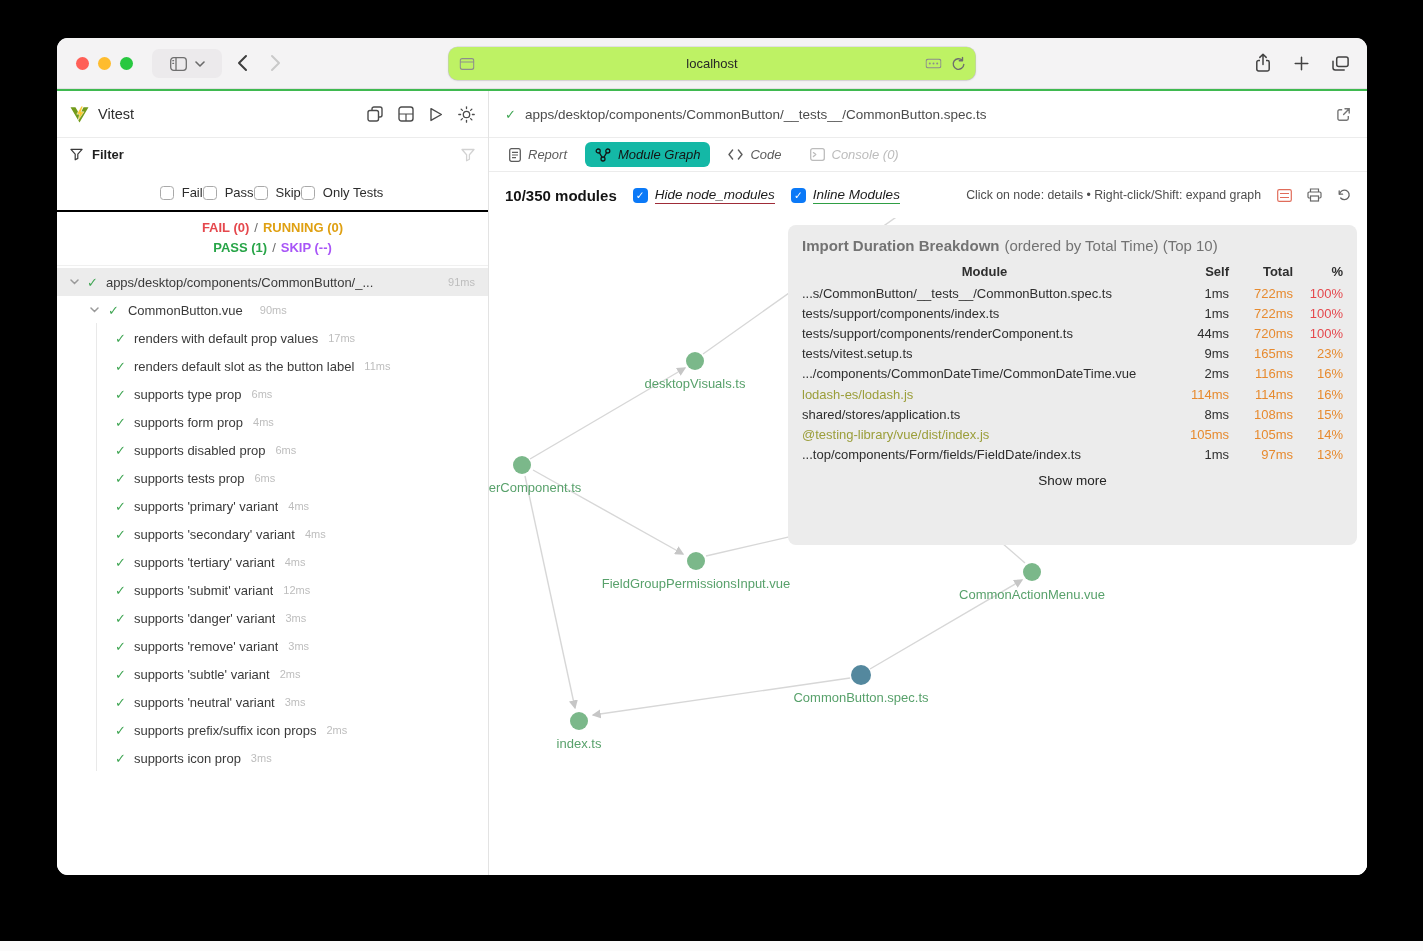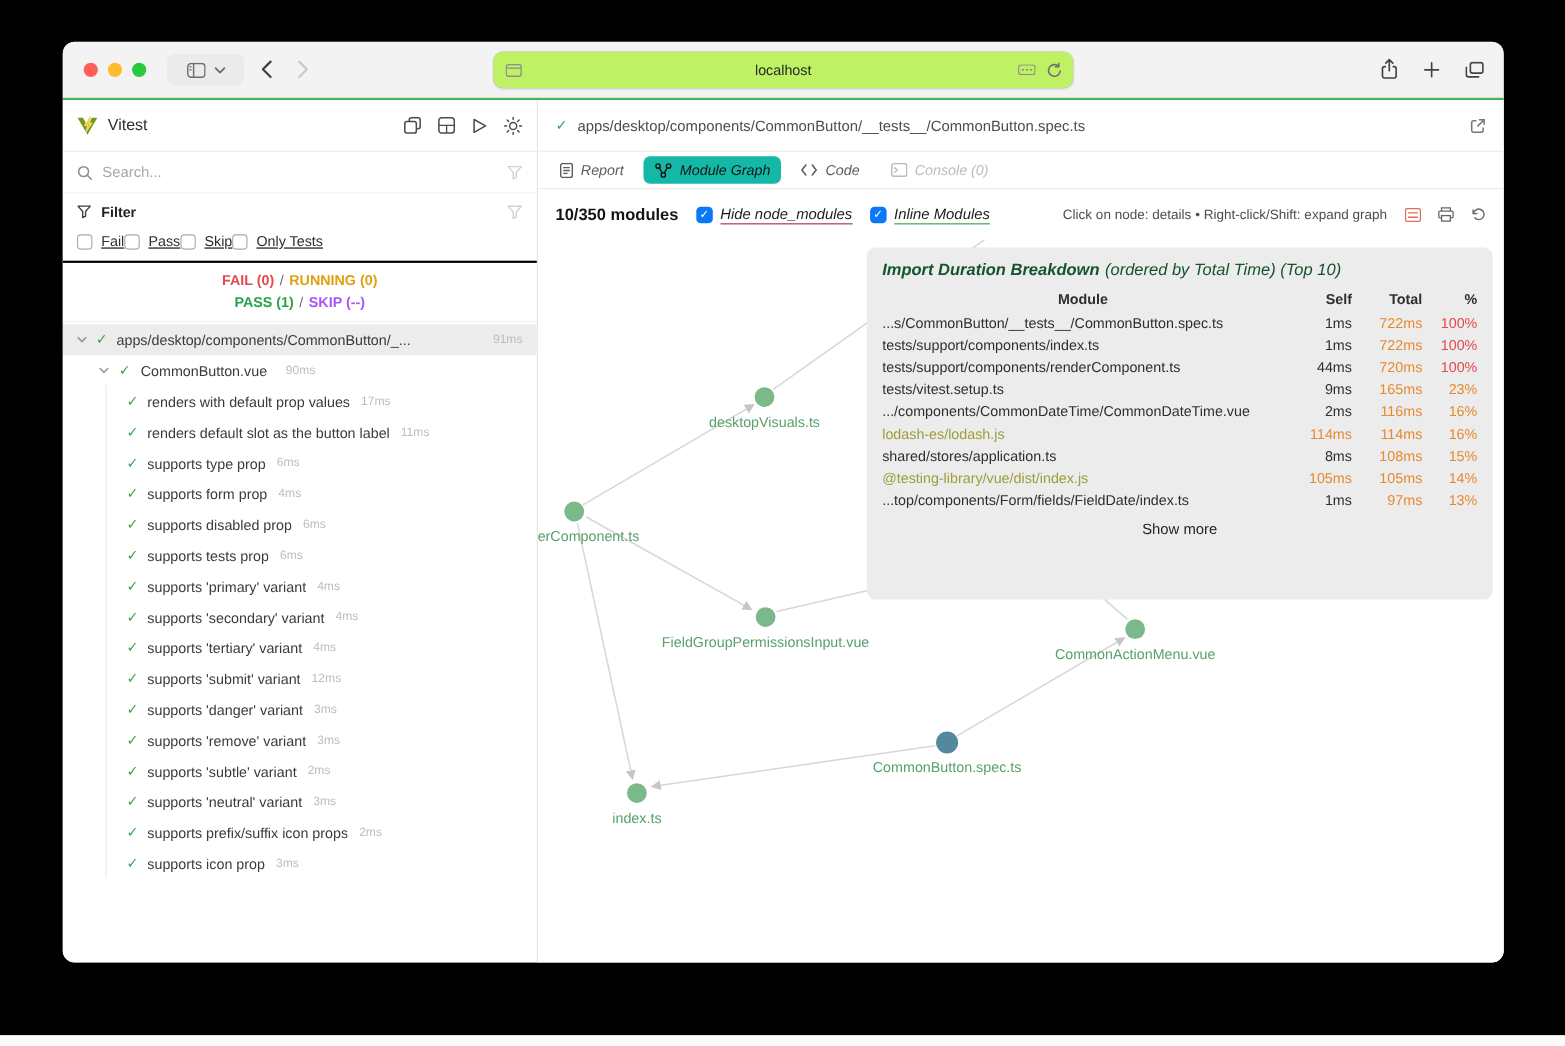--- a/index.html
+++ b/index.html
@@ -34,21 +34,21 @@
   .sb-header-icons { margin-left:auto; display:flex; gap:15px; align-items:center; }
 
   .sb-search { height:38px; flex:none; border-bottom:1px solid #f0f0f0; display:flex; align-items:center; gap:9px; padding:0 13px; }
   .sb-search input { flex:1; border:none; outline:none; font-size:13.5px; color:#333; font-family:inherit; background:transparent; }
   .sb-search input::placeholder { color:#a8a8a8; }
 
   .sb-filter { flex:none; border-bottom:2px solid #000000; padding:9px 13px 10px; }
   .filter-head { display:flex; align-items:center; gap:9px; }
   .filter-title { font-size:13px; font-weight:700; color:#1f1f1f; }
   .filter-head .right { margin-left:auto; display:flex; }
-  .filter-opts { display:flex; justify-content:flex-start; margin-top:12px; padding-right:2px;text-decoration:underline; }
+  .filter-opts { display:flex; justify-content:center; margin-top:23px; padding-right:2px; }
   .chk { display:flex; align-items:center; gap:8px; font-size:13px; color:#2d2d2d; }
   .chk-box { width:14px; height:14px; border:1.5px solid #a9a9a9; border-radius:3.5px; background:#fff; flex:none; }
 
   .sb-summary { flex:none; border-bottom:1px solid #f0f0f0; text-align:center; padding:6px 0 7px; font-size:13px; font-weight:700; }
   .sum-line { line-height:20px; }
   .sum-sep { color:#6b6b6b; font-weight:400; padding:0 5px; }
   .sum-fail { color:#e5484d; } .sum-running { color:#dfa012; }
   .sum-pass { color:#27a447; } .sum-skip { color:#a855f7; }
 
   .sb-tree { flex:1; position:relative; overflow:hidden; padding-top:2px; }
@@ -88,21 +88,21 @@
 
   .graph { position:relative; flex:1; overflow:hidden; }
   .graph-svg { position:absolute; left:0; top:0; }
   .edge { stroke:#d7d7d7; stroke-width:1.4; }
   .node { fill:#7bb88a; cursor:pointer; }
   .node.entry { fill:#54889e; }
   .node-label { fill:#58a16b; font-size:13px; text-anchor:middle; }
 
   
   .overlay { position:absolute; left:299px; top:7px; width:569px; height:320px; background:#ececec; border-radius:8px; z-index:2; padding:12px 14px 10px; }
-  .bd-title { font-size:15px; color:#14532d; white-space:nowrap;font-style:italic; }
+  .bd-title { font-size:15px; color:#737373; white-space:nowrap; }
   .bd-title .t-bold { font-weight:700; }
   .bd-title .t-rest { font-weight:400; margin-left:5px; }
   .bd-table { width:100%; border-collapse:collapse; table-layout:fixed; margin-top:7px; font-size:13px; color:#2e2e2e; }
   .bd-table th { font-weight:700; padding:3px 0 4px; }
   .bd-table th.c-module { text-align:center; }
   .bd-table th.num, .bd-table td.num { text-align:right; }
   .bd-table td { padding:2.6px 0; }
   .bd-table td.c-module { white-space:nowrap; overflow:hidden; text-overflow:ellipsis; }
   td.c-module.ext { color:#9b9e3a; }
   td.c-self.hot { color:#e78a2e; }
@@ -217,30 +217,20 @@
                 <line x1="14.4" y1="8.5" x2="16.2" y2="8.5"></line>
               <line x1="3.1" y1="3.1" x2="4.4" y2="4.4"></line>
                 <line x1="12.6" y1="12.6" x2="13.9" y2="13.9"></line>
               <line x1="3.1" y1="13.9" x2="4.4" y2="12.6"></line>
                 <line x1="12.6" y1="4.4" x2="13.9" y2="3.1"></line>
             </g>
           </svg>
         </div>
       </div>
 
-      <div class="sb-search">
-        <svg width="14" height="14" viewBox="0 0 14 14">
-          <circle cx="6" cy="6" r="4.5" fill="none" stroke="#8f8f8f" stroke-width="1.4"></circle>
-          <line x1="9.6" y1="9.6" x2="13" y2="13" stroke="#8f8f8f" stroke-width="1.4" stroke-linecap="round"></line>
-        </svg>
-        <input type="text" placeholder="Search..." style="">
-        <svg width="14" height="14" viewBox="0 0 14 14">
-          <path d="M1 1.5 h12 l-4.6 5.2 v4.5 l-2.8 1.5 v-6 Z" fill="none" stroke="#d2d2d2" stroke-width="1.3" stroke-linejoin="round"></path>
-        </svg>
-      </div>
 
       <div class="sb-filter">
         <div class="filter-head">
           <svg width="13" height="13" viewBox="0 0 14 14">
             <path d="M1 1.5 h12 l-4.6 5.2 v4.5 l-2.8 1.5 v-6 Z" fill="none" stroke="#3a3a3a" stroke-width="1.3" stroke-linejoin="round"></path>
           </svg>
           <span class="filter-title">Filter</span>
           <span class="right">
             <svg width="14" height="14" viewBox="0 0 14 14">
               <path d="M1 1.5 h12 l-4.6 5.2 v4.5 l-2.8 1.5 v-6 Z" fill="none" stroke="#d2d2d2" stroke-width="1.3" stroke-linejoin="round"></path>

